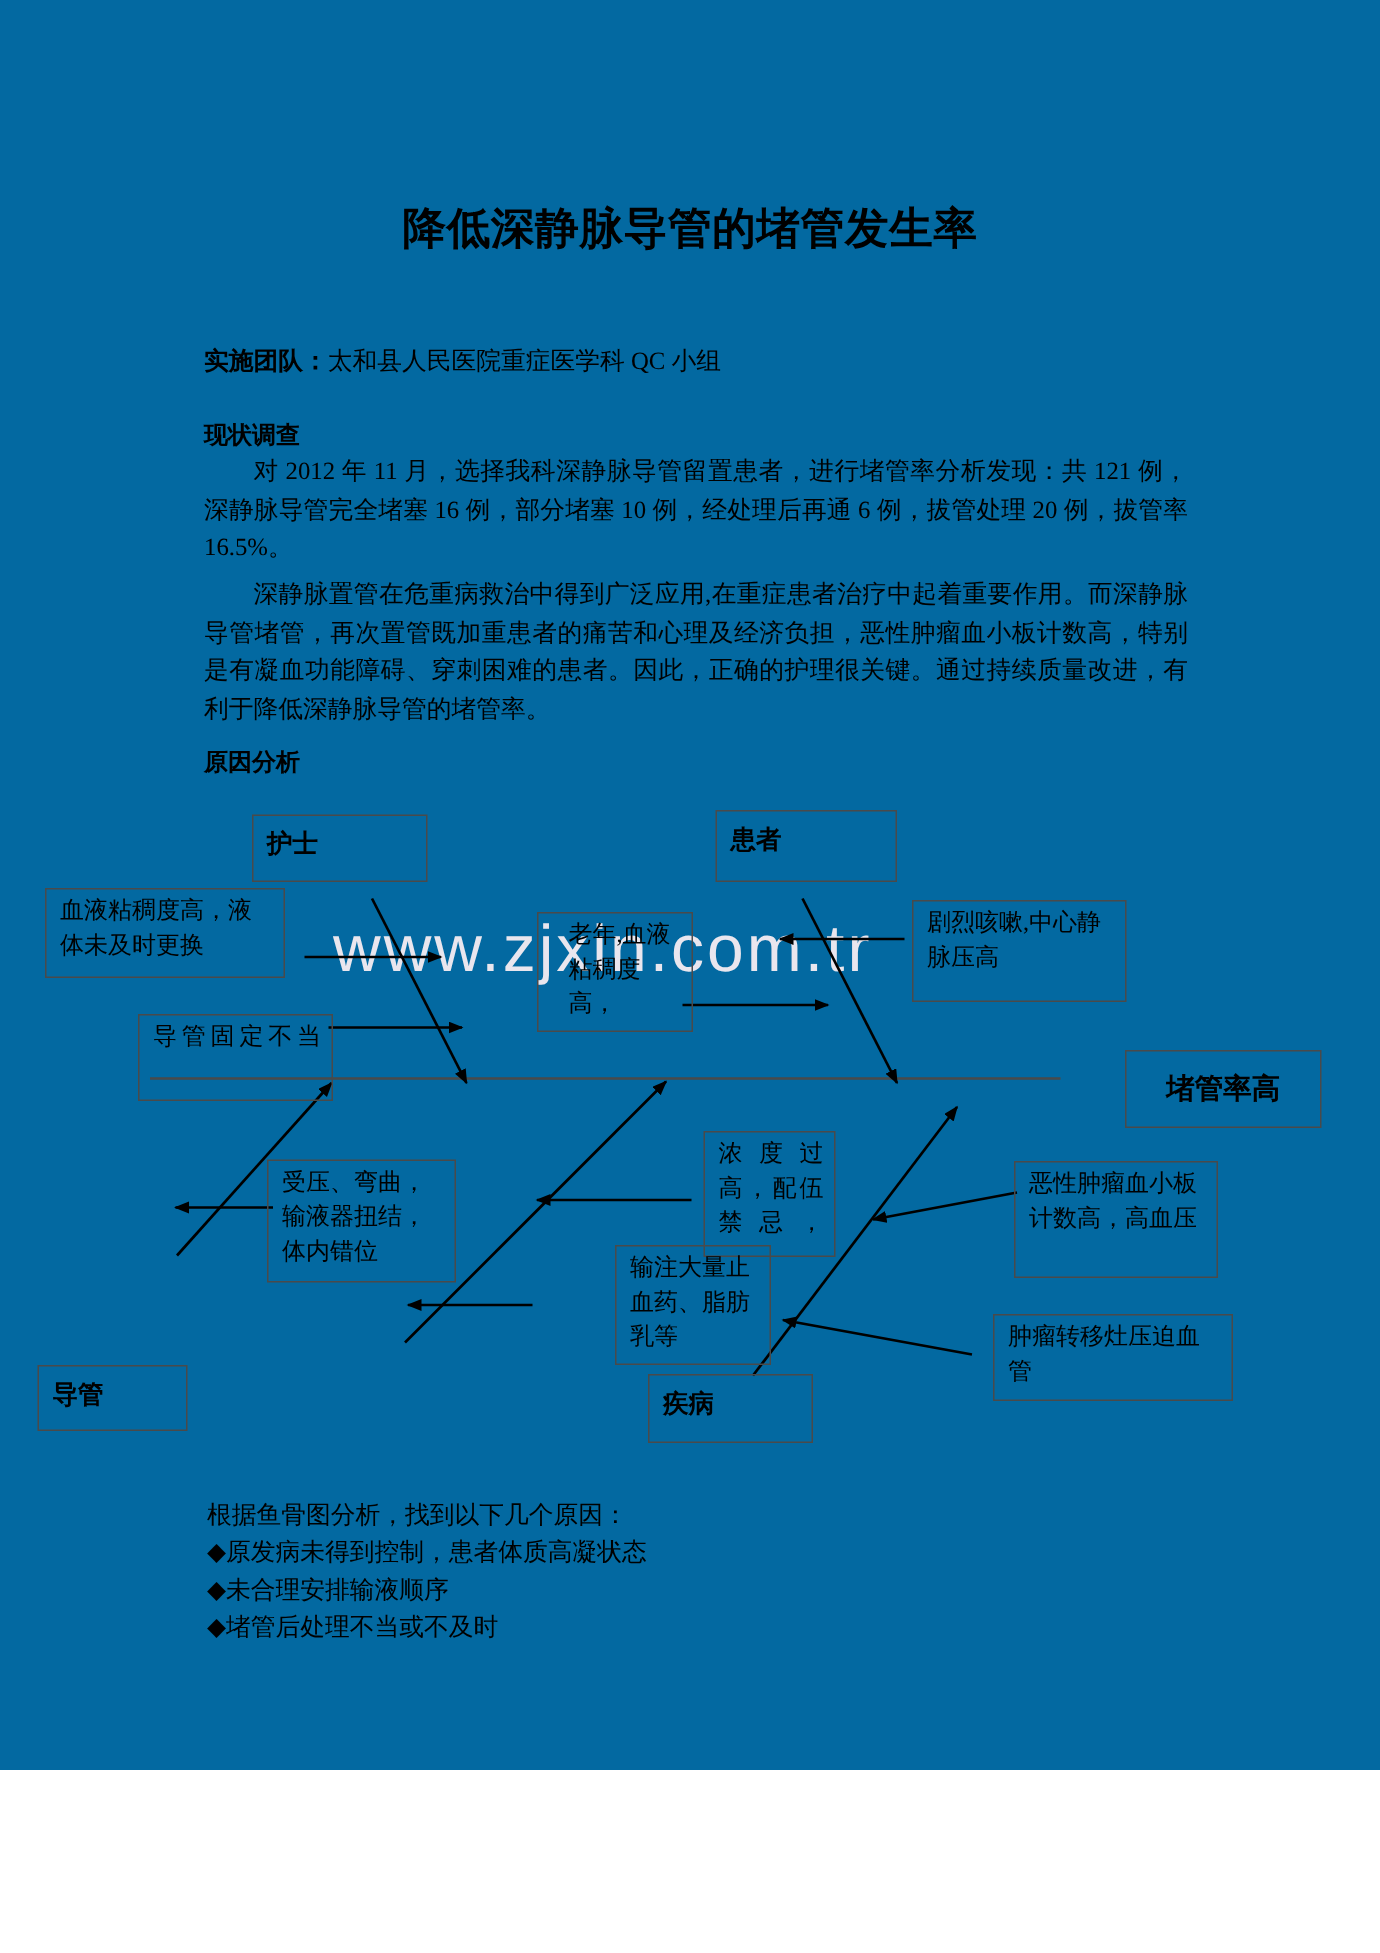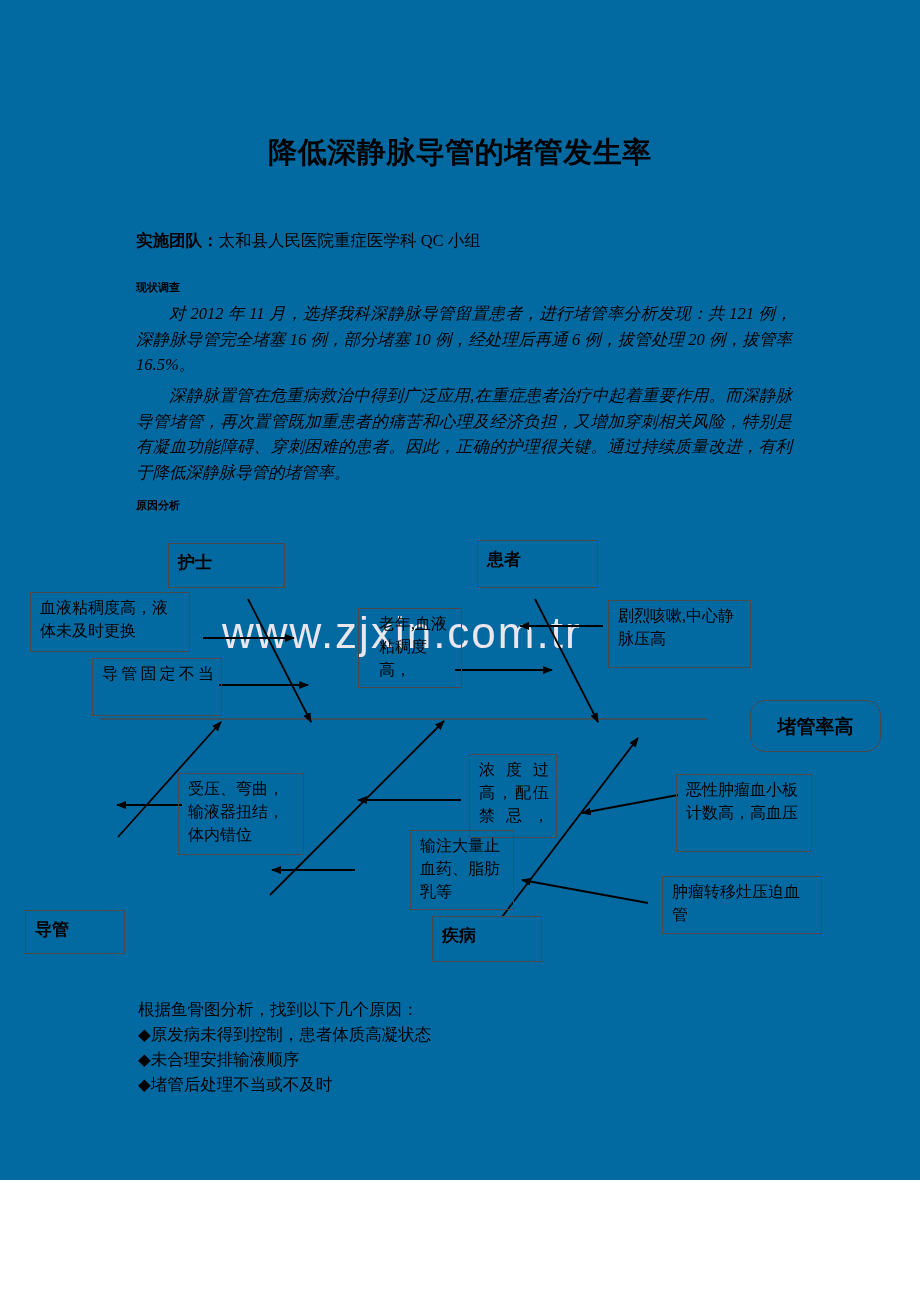--- a/index.html
+++ b/index.html
@@ -39,34 +39,33 @@
     white-space: nowrap;
   }
   .team-line .lead {
     font-family: "Liberation Sans", "DejaVu Sans", sans-serif;
     font-weight: bold;
   }
   .section-head {
     position: absolute;
     font-family: "Liberation Sans", "DejaVu Sans", sans-serif;
     font-weight: bold;
-    font-size: 11px;
+    font-size: 16px;
   }
   #head-status { left: 136px; top: 280px; }
   #head-cause  { left: 136px; top: 498px; }
 
   .para {
     position: absolute;
     left: 136px;
     width: 656px;
     font-size: 16.5px;
     line-height: 25.5px;
     text-align: justify;
     text-indent: 33px;
-    font-style: italic;
   }
   #para-1 { top: 301px; }
   #para-2 { top: 383px; }
 
   .conclusion {
     position: absolute;
     left: 138px;
     top: 997px;
     font-size: 16.5px;
     line-height: 25px;
@@ -116,41 +115,40 @@
     padding-top: 7px;
   }
   .fbox.effect {
     font-family: "Liberation Sans", "DejaVu Sans", sans-serif;
     font-weight: bold;
     font-size: 19px;
     display: flex;
     align-items: center;
     justify-content: center;
     padding: 0;
-    border-radius: 15px;
   }
   .fbox.justified {
     text-align: justify;
     text-align-last: justify;
   }
 </style>
 </head>
 <body>
 
 <div id="page">
 
   <div class="doc-title">降低深静脉导管的堵管发生率</div>
 
   <div class="team-line">
     <span class="lead">实施团队：</span><span>太和县人民医院重症医学科 QC 小组</span>
   </div>
 
   <div class="section-head" id="head-status">现状调查</div>
   <div class="para" id="para-1">对 2012 年 11 月，选择我科深静脉导管留置患者，进行堵管率分析发现：共 121 例，深静脉导管完全堵塞 16 例，部分堵塞 10 例，经处理后再通 6 例，拔管处理 20 例，拔管率 16.5%。</div>
-  <div class="para" id="para-2">深静脉置管在危重病救治中得到广泛应用,在重症患者治疗中起着重要作用。而深静脉导管堵管，再次置管既加重患者的痛苦和心理及经济负担，又增加穿刺相关风险，特别是有凝血功能障碍、穿刺困难的患者。因此，正确的护理很关键。通过持续质量改进，有利于降低深静脉导管的堵管率。</div>
+  <div class="para" id="para-2">深静脉置管在危重病救治中得到广泛应用,在重症患者治疗中起着重要作用。而深静脉导管堵管，再次置管既加重患者的痛苦和心理及经济负担，恶性肿瘤血小板计数高，特别是有凝血功能障碍、穿刺困难的患者。因此，正确的护理很关键。通过持续质量改进，有利于降低深静脉导管的堵管率。</div>
 
   <div class="section-head" id="head-cause">原因分析</div>
 
   <div class="watermark">www.zjxin.com.tr</div>
 
   <div id="fishbone">
 
     <svg width="920" height="450">
       <defs>
         <marker id="ah" markerWidth="11" markerHeight="11" refX="9" refY="4" orient="auto" markerUnits="userSpaceOnUse">
@@ -188,21 +186,21 @@
 
     <div class="fbox cat" style="left:25px; top:390px; width:100px; height:44px;">导管</div>
 
 
     <div class="fbox cat" style="left:432px; top:396px; width:110px; height:46px;">疾病</div>
 
     <div class="fbox effect" style="left:750px; top:180px; width:131px; height:52px;">堵管率高</div>
 
     <div class="fbox" style="left:30px; top:72px; width:160px; height:60px;">血液粘稠度高，液体未及时更换</div>
 
-    <div class="fbox justified" style="left:92px; top:138px; width:130px; height:58px;">导管固定不当</div>
+    <div class="fbox justified" style="left:92px; top:156px; width:130px; height:58px;">导管固定不当</div>
 
     <div class="fbox" style="left:358px; top:88px; width:104px; height:80px;padding-left:20px;">老年,血液粘稠度高，</div>
 
     <div class="fbox" style="left:608px; top:80px; width:143px; height:68px;">剧烈咳嗽,中心静脉压高</div>
 
     <div class="fbox" style="left:178px; top:253px; width:126px; height:82px;">受压、弯曲，输液器扭结，体内错位</div>
 
     <div class="fbox justified" style="left:469px; top:234px; width:88px; height:84px;">浓度过高，配伍禁忌，</div>
 
     <div class="fbox" style="left:378px; top:310px; width:104px; height:80px;margin-left:32px;">输注大量止血药、脂肪乳等</div>

